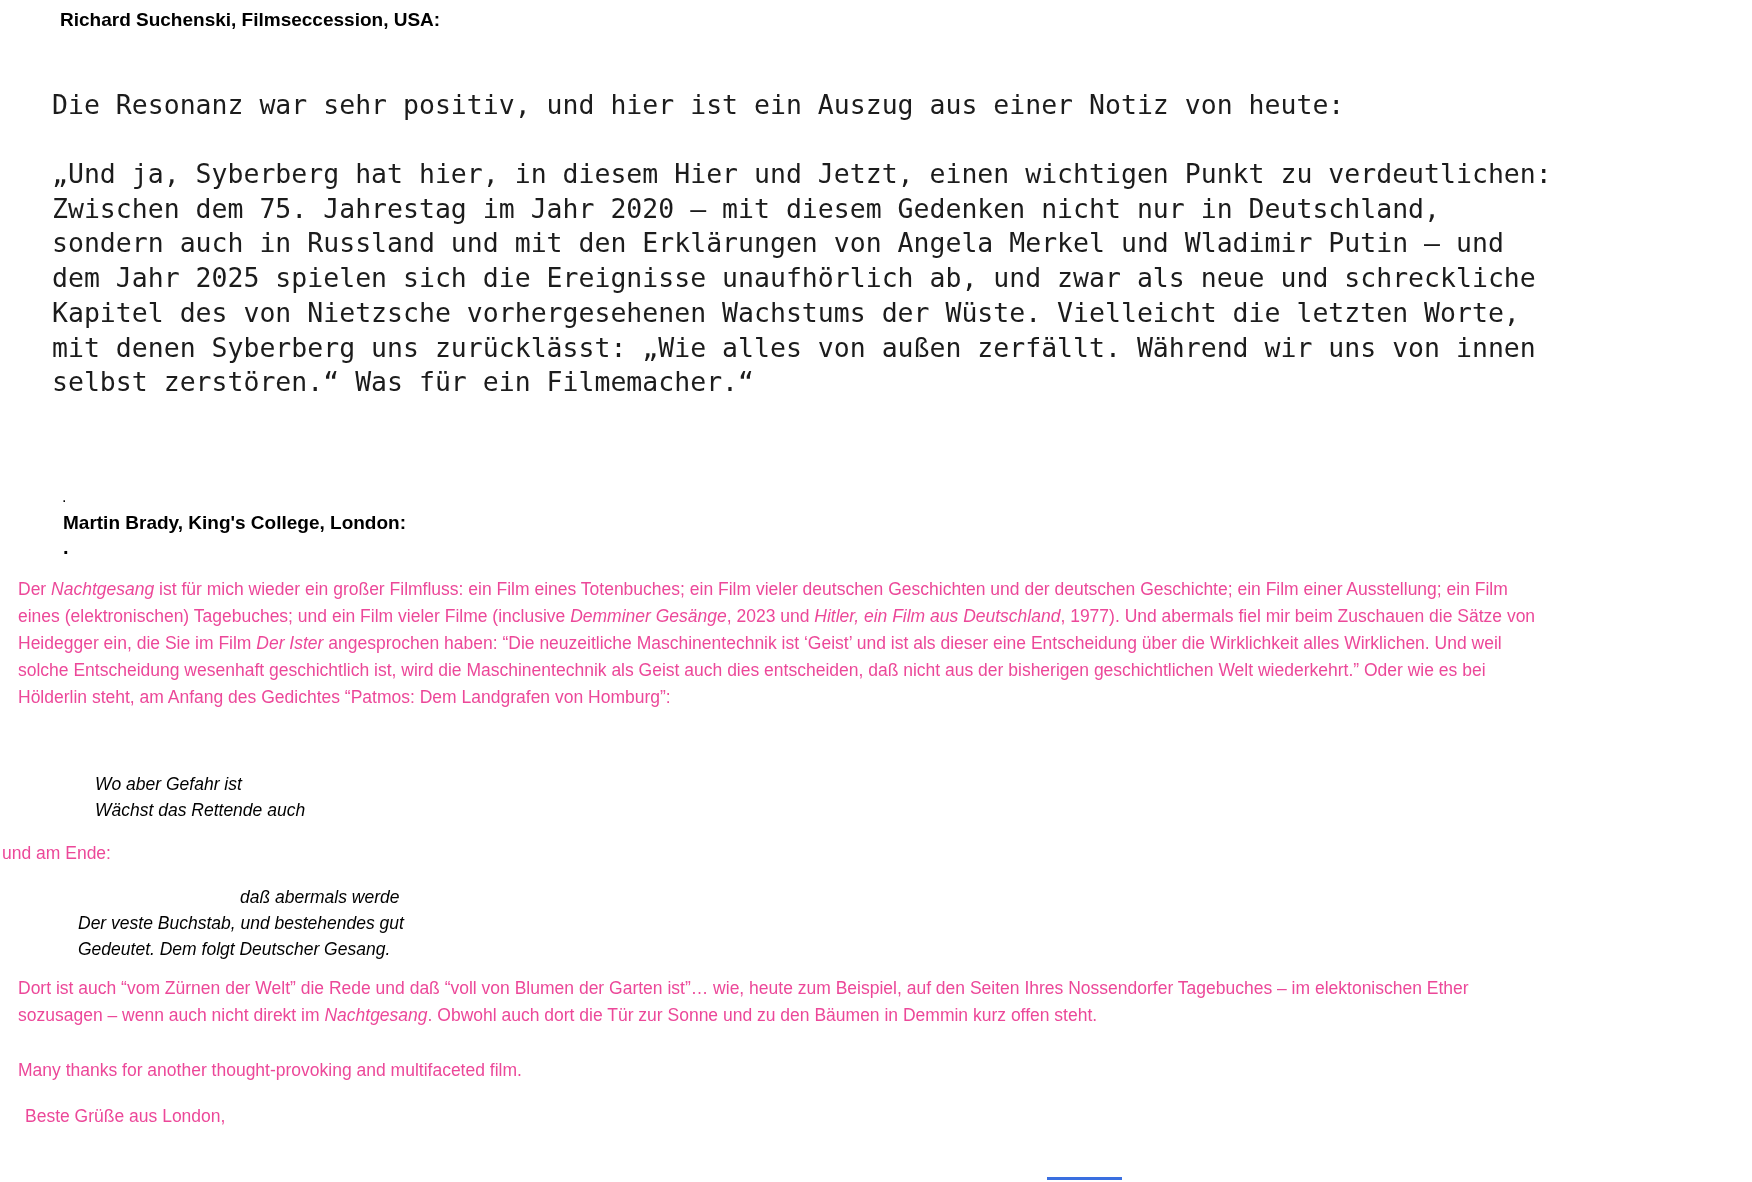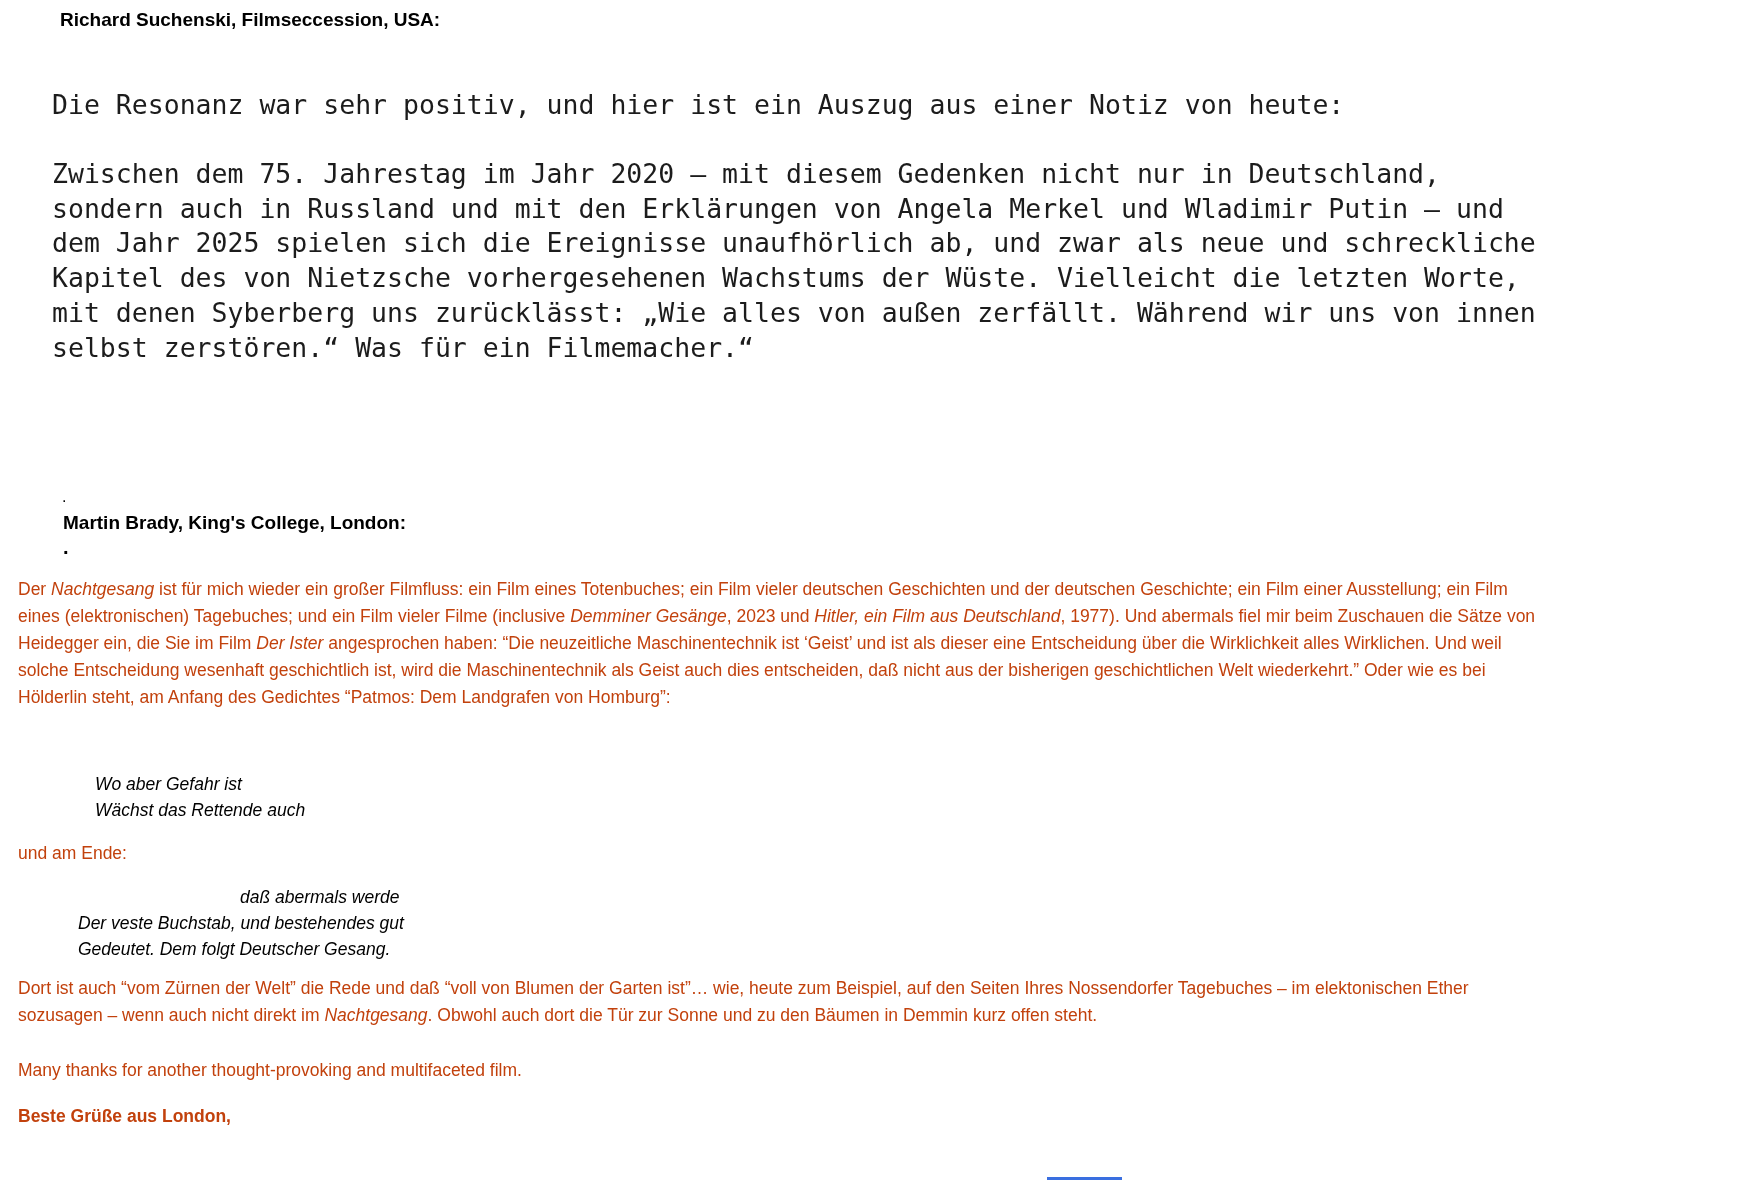--- a/index.html
+++ b/index.html
@@ -29,21 +29,21 @@
     font-family: "DejaVu Sans Mono", monospace;
     font-size: 26.5px;
     line-height: 34.7px;
     color: #1c1c1c;
     white-space: nowrap;
   }
 
   .body-text {
     font-size: 17.5px;
     line-height: 27px;
-    color: #c2410c;
+    color: #ec4899;
   }
 
   .para {
     width: 1524px;
   }
 
   .italic { font-style: italic; }
 
   .poem {
     font-style: italic;
@@ -68,20 +68,21 @@
 </head>
 <body>
 
 <div id="canvas">
 
   <div class="abs section-header" style="left:60px; top:8px;">Richard Suchenski, Filmseccession, USA:</div>
 
   <div class="abs mono-text" style="left:52px; top:88px;">Die Resonanz war sehr positiv, und hier ist ein Auszug aus einer Notiz von heute:</div>
 
   <div class="abs mono-text" style="left:52px; top:157px;">
+    <div>„Und ja, Syberberg hat hier, in diesem Hier und Jetzt, einen wichtigen Punkt zu verdeutlichen:</div>
     <div>Zwischen dem 75. Jahrestag im Jahr 2020 – mit diesem Gedenken nicht nur in Deutschland,</div>
     <div>sondern auch in Russland und mit den Erklärungen von Angela Merkel und Wladimir Putin – und</div>
     <div>dem Jahr 2025 spielen sich die Ereignisse unaufhörlich ab, und zwar als neue und schreckliche</div>
     <div>Kapitel des von Nietzsche vorhergesehenen Wachstums der Wüste. Vielleicht die letzten Worte,</div>
     <div>mit denen Syberberg uns zurücklässt: „Wie alles von außen zerfällt. Während wir uns von innen</div>
     <div>selbst zerstören.“ Was für ein Filmemacher.“</div>
   </div>
 
   <div class="abs tiny-dot" style="left:62px; top:492px;">.</div>
 
@@ -91,33 +92,33 @@
 
   <div class="abs body-text para" style="left:18px; top:576px;">
     <span>Der </span><span class="italic">Nachtgesang</span><span> ist für mich wieder ein großer Filmfluss: ein Film eines Totenbuches; ein Film vieler deutschen Geschichten und der deutschen Geschichte; ein Film einer Ausstellung; ein Film eines (elektronischen) Tagebuches; und ein Film vieler Filme (inclusive </span><span class="italic">Demminer Gesänge</span><span>, 2023 und </span><span class="italic">Hitler, ein Film aus Deutschland</span><span>, 1977). Und abermals fiel mir beim Zuschauen die Sätze von Heidegger ein, die Sie im Film </span><span class="italic">Der Ister</span><span> angesprochen haben: “Die neuzeitliche Maschinentechnik ist ‘Geist’ und ist als dieser eine Entscheidung über die Wirklichkeit alles Wirklichen. Und weil solche Entscheidung wesenhaft geschichtlich ist, wird die Maschinentechnik als Geist auch dies entscheiden, daß nicht aus der bisherigen geschichtlichen Welt wiederkehrt.” Oder wie es bei Hölderlin steht, am Anfang des Gedichtes “Patmos: Dem Landgrafen von Homburg”:</span>
   </div>
 
   <div class="abs poem" style="left:95px; top:771px;">
     <div>Wo aber Gefahr ist</div>
     <div>Wächst das Rettende auch</div>
   </div>
 
-  <div class="abs body-text" style="left:18px; top:840px;">und am Ende:</div>
+  <div class="abs body-text" style="left:2px; top:840px;">und am Ende:</div>
 
   <div class="abs poem" style="left:78px; top:884px;">
     <div class="poem2-first-indent">daß abermals werde</div>
     <div>Der veste Buchstab, und bestehendes gut</div>
     <div>Gedeutet. Dem folgt Deutscher Gesang.</div>
   </div>
 
   <div class="abs body-text" style="left:18px; top:1057px;">Many thanks for another thought-provoking and multifaceted film.</div>
 
   <div class="abs body-text para" style="left:18px; top:975px;">
     <span>Dort ist auch “vom Zürnen der Welt” die Rede und daß “voll von Blumen der Garten ist”… wie, heute zum Beispiel, auf den Seiten Ihres Nossendorfer Tagebuches – im elektonischen Ether sozusagen – wenn auch nicht direkt im </span><span class="italic">Nachtgesang</span><span>. Obwohl auch dort die Tür zur Sonne und zu den Bäumen in Demmin kurz offen steht.</span>
   </div>
 
-  <div class="abs body-text" style="left:18px; top:1103px;font-weight:bold;">Beste Grüße aus London,</div>
+  <div class="abs body-text" style="left:25px; top:1103px;">Beste Grüße aus London,</div>
 
   <div class="abs body-text" style="left:18px; top:1204px;font-family:Liberation Serif, serif;">Martin Brady</div>
 
   <div class="abs blue-line" style="left:1047px; top:1177px;"></div>
 
 </div>
 
 </body></html>

